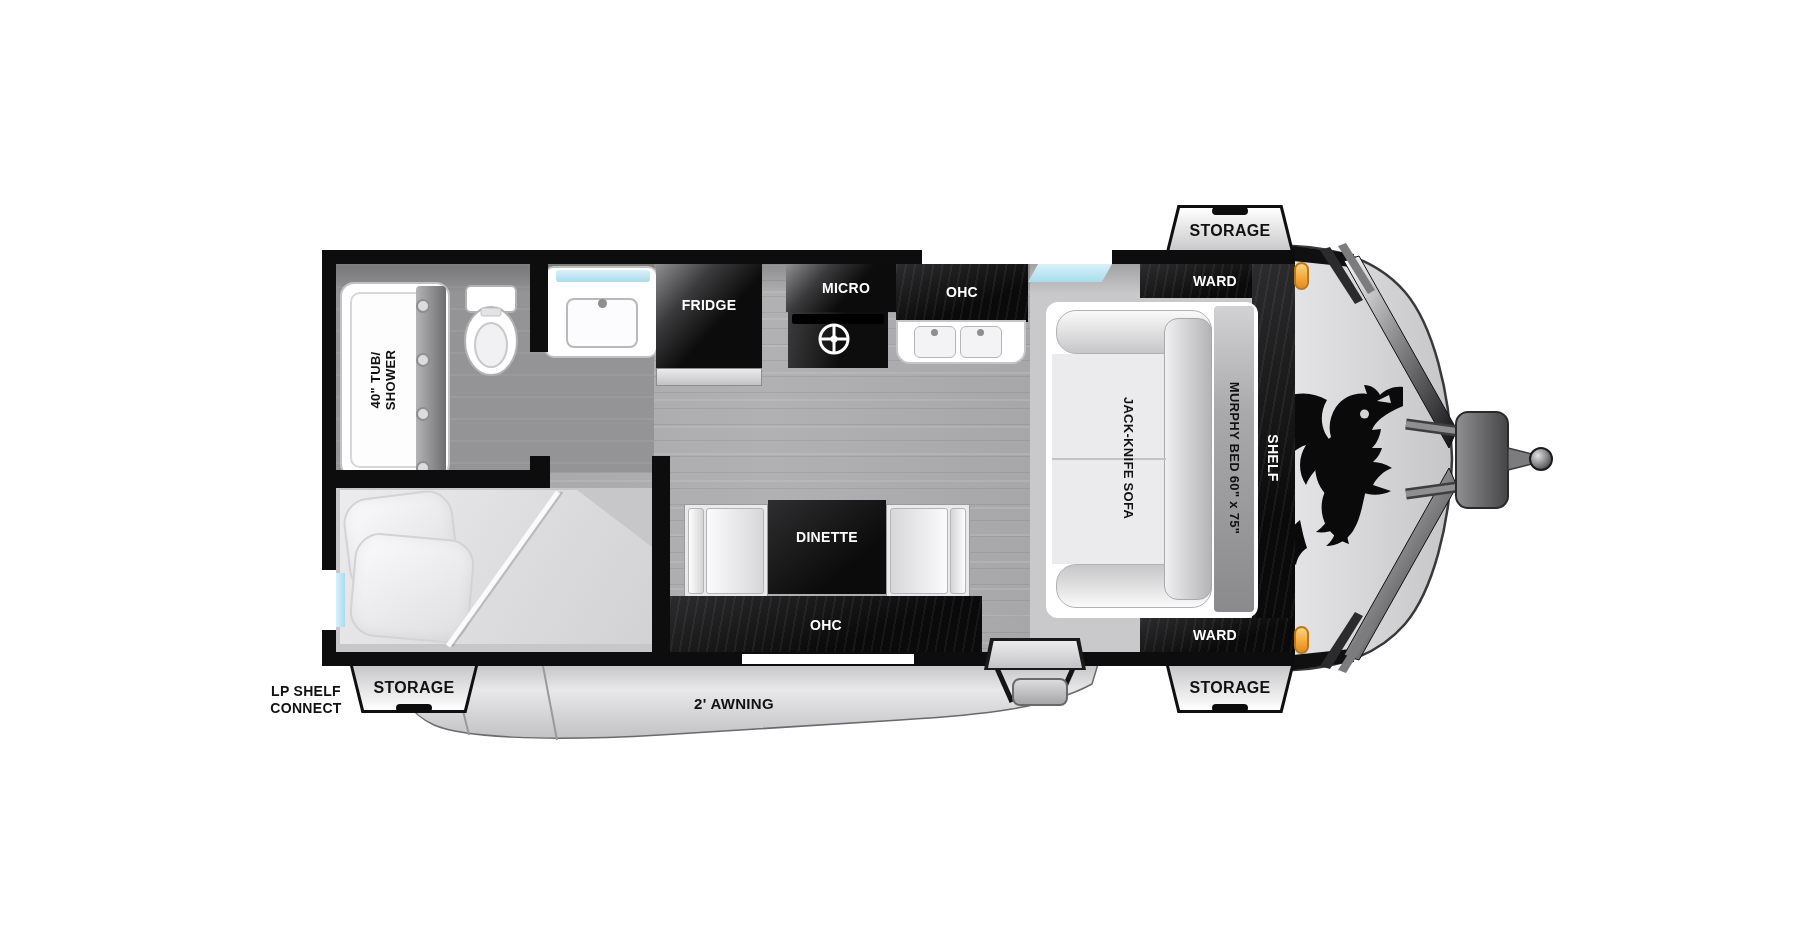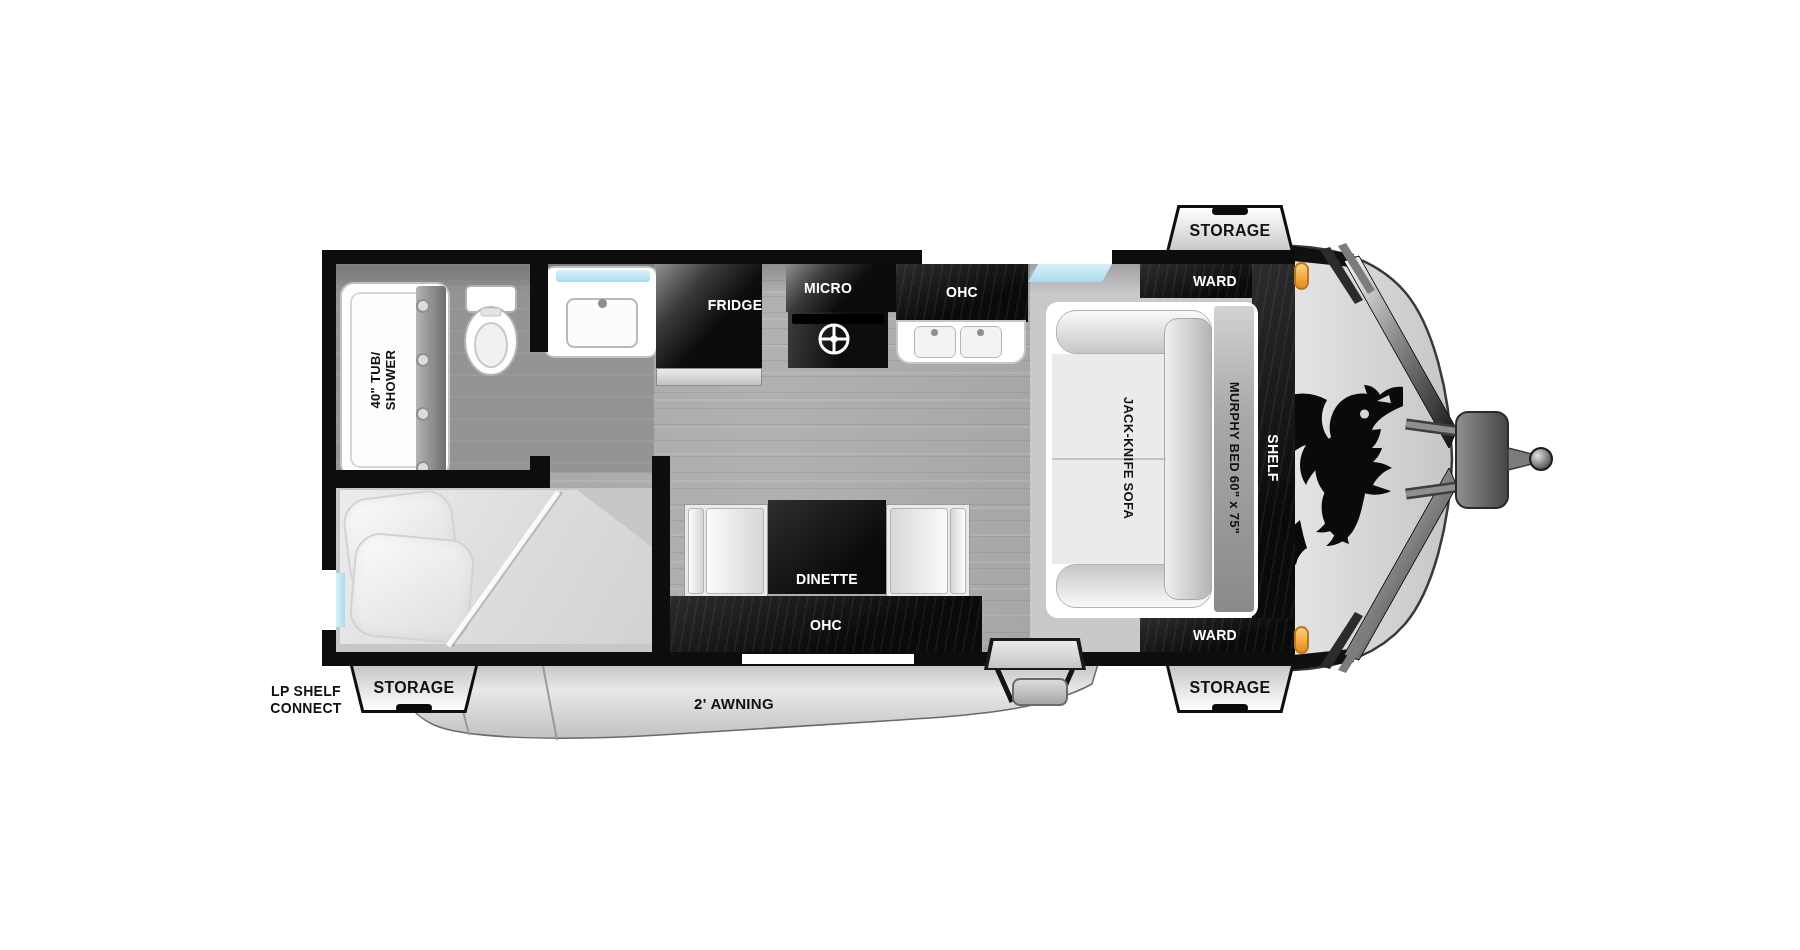--- a/index.html
+++ b/index.html
@@ -241,28 +241,28 @@
     <g>
       <line x1="996" y1="666" x2="1012" y2="702" stroke="#141414" stroke-width="5"></line>
       <line x1="1074" y1="666" x2="1058" y2="702" stroke="#141414" stroke-width="5"></line>
     </g>
   </svg>
 
   <div class="lbl rotccw" style="left:383px;top:380px;font-size:13px;line-height:15px;text-align:center">
     <span style="display:block">40" TUB/</span>
     <span style="display:block">SHOWER</span>
   </div>
-  <div class="lbl w" style="left:735px;top:305px">FRIDGE</div>
-  <div class="lbl w" style="left:828px;top:288px">MICRO</div>
+  <div class="lbl w" style="left:709px;top:305px">FRIDGE</div>
+  <div class="lbl w" style="left:846px;top:288px">MICRO</div>
   <div class="lbl w" style="left:962px;top:292px">OHC</div>
   <div class="lbl w" style="left:1215px;top:281px">WARD</div>
   <div class="lbl w rot" style="left:1273px;top:458px">SHELF</div>
   <div class="lbl rot" style="left:1234px;top:458px;font-size:13px">MURPHY BED 60" x 75"</div>
   <div class="lbl rot" style="left:1128px;top:458px;font-size:13px">JACK-KNIFE SOFA</div>
-  <div class="lbl w" style="left:827px;top:579px">DINETTE</div>
+  <div class="lbl w" style="left:827px;top:537px">DINETTE</div>
   <div class="lbl w" style="left:826px;top:625px">OHC</div>
   <div class="lbl w" style="left:1215px;top:635px">WARD</div>
 
 
   <div class="lbl" style="left:1230px;top:231px;font-size:16px">STORAGE</div>
   <div class="lbl" style="left:414px;top:688px;font-size:16px">STORAGE</div>
   <div class="lbl" style="left:1230px;top:688px;font-size:16px">STORAGE</div>
   <div class="lbl" style="left:734px;top:703px;font-size:15px">2' AWNING</div>
 
   <div class="lbl multi2" style="left:306px;top:700px;font-size:14px">

